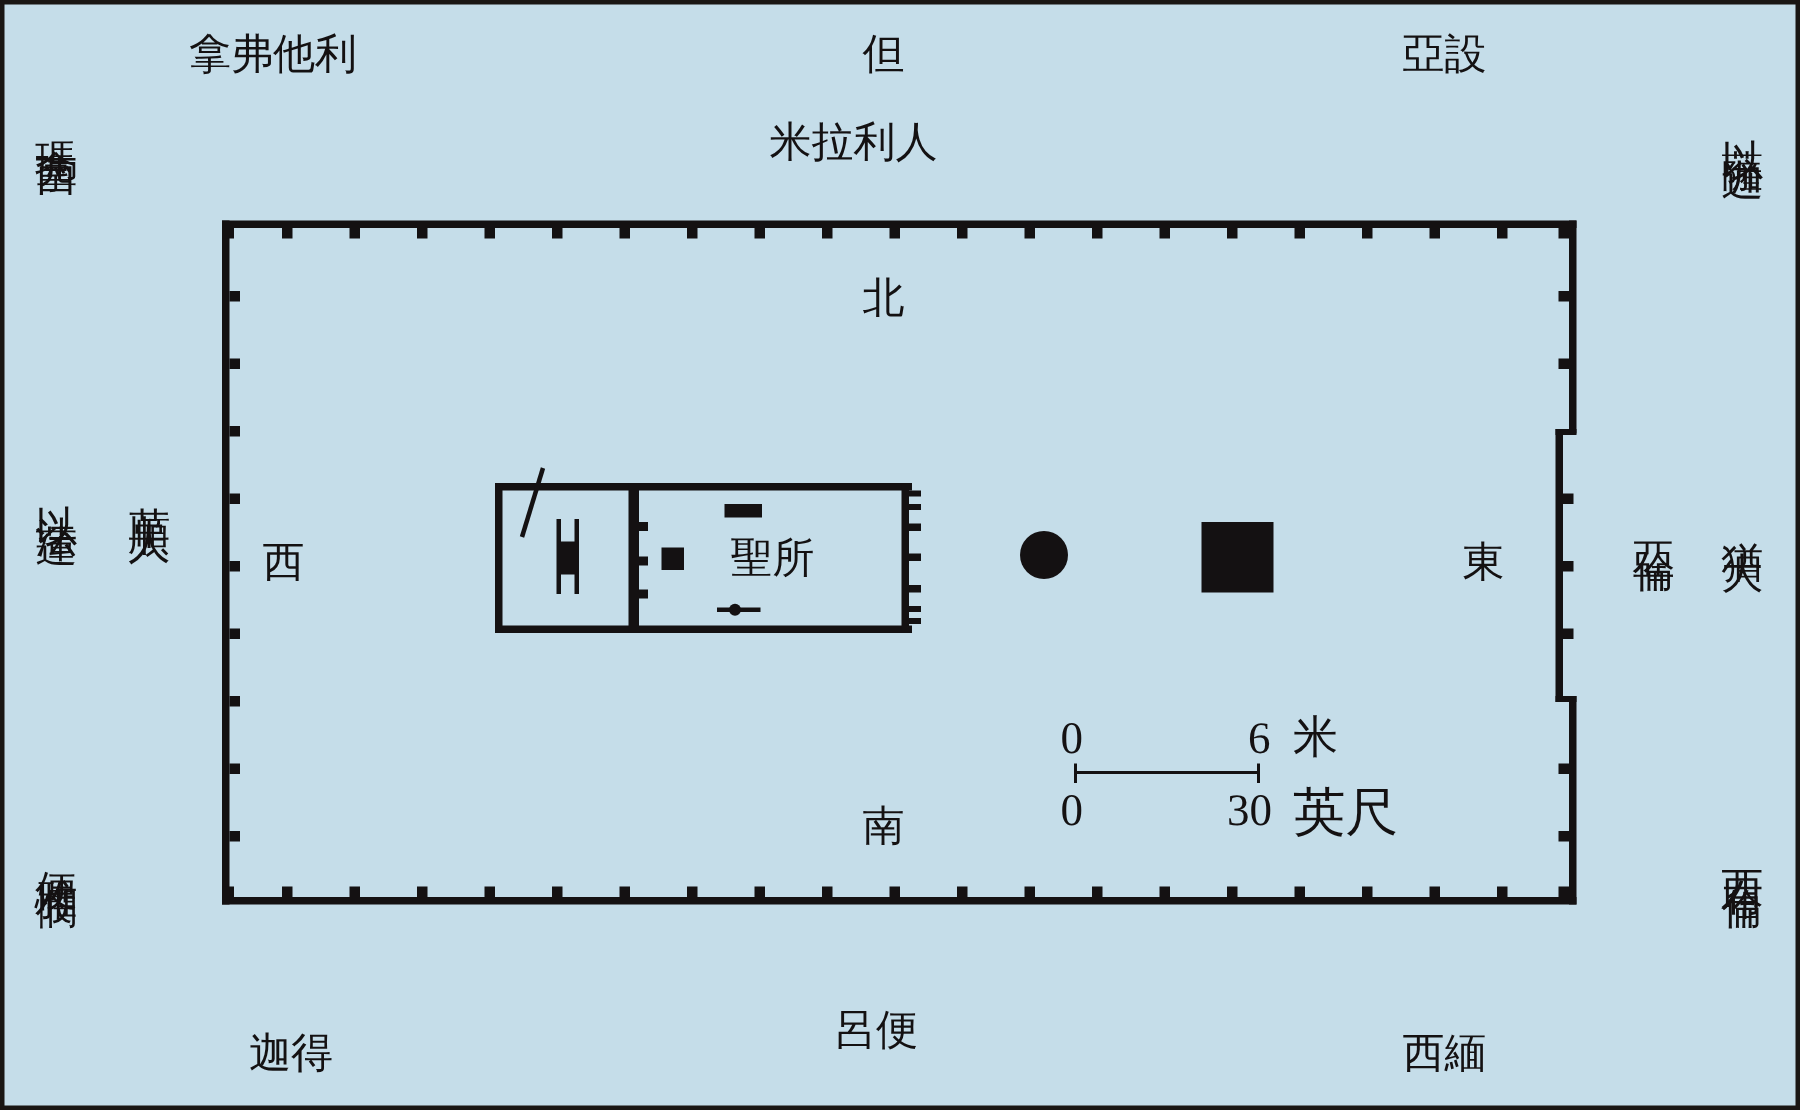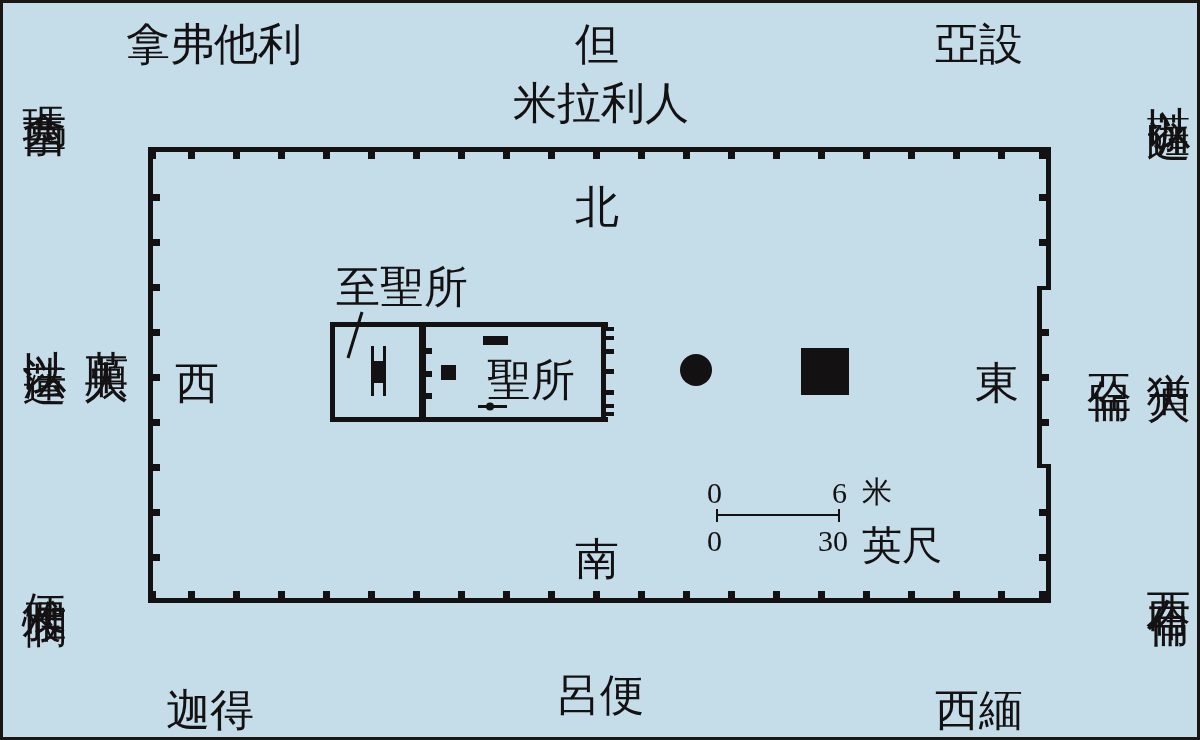--- a/index.html
+++ b/index.html
@@ -1,20 +1,20 @@
 <!DOCTYPE html>
 <html><head>
 <meta charset="utf-8">
 <style>
   html, body { margin:0; padding:0; }
   body { width:1200px; height:740px; overflow:hidden; background:#c5dde9; }
   #stage { position:relative; width:1200px; height:740px; box-sizing:border-box;
            border:3px solid #1a1614; border-right-width:3px; background:#c5dde9; }
   .lbl { position:absolute; font-family:"DejaVu Serif", "Liberation Serif", serif;
-         color:#141112; font-size:44px; line-height:1; white-space:nowrap; }
+         color:#141112; font-size:28px; line-height:1; white-space:nowrap; }
   .vert { writing-mode:vertical-rl; text-orientation:upright; line-height:1; letter-spacing:6px; }
   .num { font-family:"Liberation Serif", "DejaVu Serif", serif; font-size:30px; }
   svg { position:absolute; left:0; top:0; }
 </style>
 </head>
 <body>
 
 <div id="stage">
 
   <svg width="1200" height="740" viewBox="0 0 1200 740">
@@ -165,22 +165,21 @@
   <div class="lbl vert" style="left:1144px;top:68px;">以薩迦</div>
   <div class="lbl vert" style="left:1144px;top:336px;">猶大</div>
   <div class="lbl vert" style="left:1144px;top:555px;">西布倫</div>
   <div class="lbl vert" style="left:1085px;top:336px;">亞倫</div>
 
   <div class="lbl" style="left:572px;top:182px;">北</div>
   <div class="lbl" style="left:572px;top:534px;">南</div>
   <div class="lbl" style="left:172px;top:358px;">西</div>
   <div class="lbl" style="left:972px;top:358px;">東</div>
 
-  <div class="lbl" style="left:333px;top:262px;">至聖所</div>
   <div class="lbl" style="left:484px;top:355px;">聖所</div>
 
   <div class="lbl num" style="left:704px;top:475px;">0</div>
   <div class="lbl num" style="left:829px;top:475px;">6</div>
   <div class="lbl" style="left:859px;top:474px;font-size:30px;">米</div>
   <div class="lbl num" style="left:704px;top:523px;">0</div>
   <div class="lbl num" style="left:815px;top:523px;">30</div>
-  <div class="lbl" style="left:859px;top:522px;font-size:40px;">英尺</div>
+  <div class="lbl" style="left:859px;top:522px;font-size:35px;">英尺</div>
 </div>
 
 </body></html>

